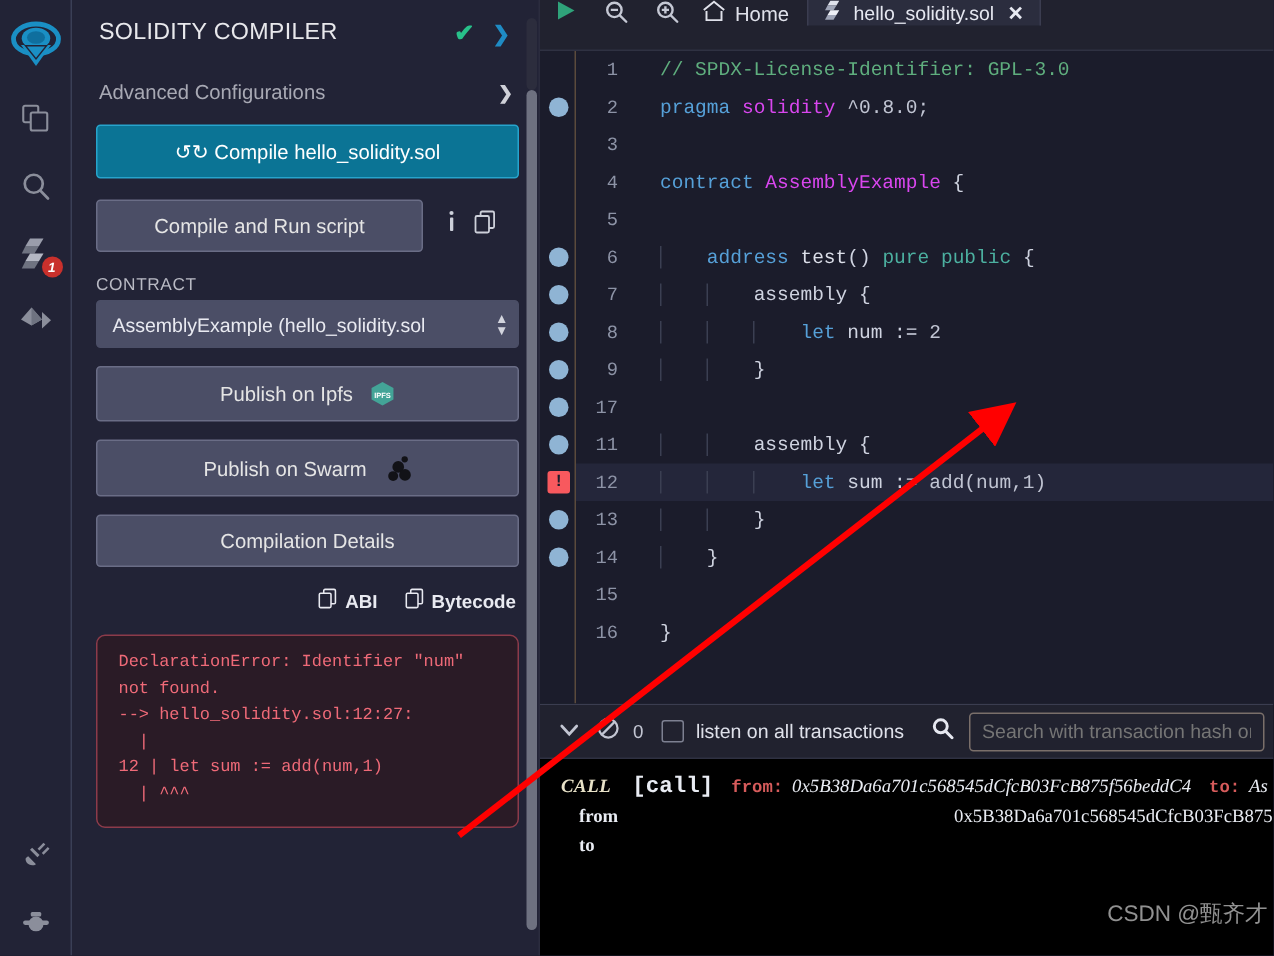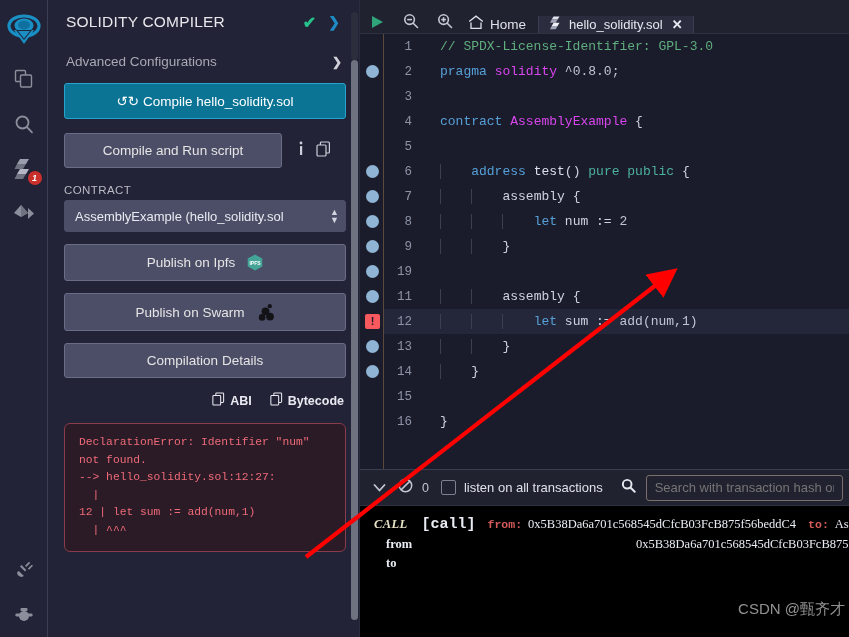--- a/index.html
+++ b/index.html
@@ -145,21 +145,21 @@
   .sb-scrolltrack {
     position: absolute; right: 1px; top: 12px; width: 7px; height: 48px;
     background: #2c2d3d; border-radius: 4px;
   }
 
   
   .right { flex: 1 1 auto; display: flex; flex-direction: column; height: 637px; background: #1b1c2b; min-width: 0; }
 
   .tabbar {
     height: 34px; background: #21222f;
-    display: flex; align-items: flex-end;
+    display: flex; align-items: flex-start;
     border-bottom: 1px solid #2f3142;
     flex: 0 0 34px;
   }
   .tb-btn { display: flex; align-items: center; justify-content: center; width: 34px; color: #b9bcc9; }
   .tb-home { display: flex; align-items: center; gap: 6px; color: #dfe1ea; font-size: 13.5px; padding: 0 12px 0 6px; }
   .tab {
     display: flex; align-items: center; gap: 7px;
     padding: 0 10px 0 11px;
     background: #2b2d3e;
     border-left: 1px solid #3b3d50; border-right: 1px solid #3b3d50;
@@ -213,21 +213,21 @@
     margin-left: 10px; flex: 1 1 auto; height: 26px;
     border: 1px solid #7a6f6a; border-radius: 3px; background: transparent;
     color: #8e8f9b; font-size: 13px; padding: 0 8px; outline: none;
     font-family: "Liberation Sans", sans-serif;
   }
   .term-body { flex: 1 1 auto; background: #000000; position: relative; overflow: hidden; font-family: "Liberation Serif", serif; }
   .tlog-head { display: flex; align-items: baseline; padding: 10px 0 0 14px; font-size: 12.5px; white-space: nowrap; }
   .tlog-call { color: #e8e2c8; font-weight: bold; font-style: italic; font-family: "Liberation Serif", serif; letter-spacing: .4px; }
   .tlog-tag { color: #e9ecf3; font-weight: bold; margin-left: 14px; font-family: "Liberation Mono", monospace; font-size: 15px; }
   .tlog-kw { color: #d65b5b; font-weight: bold; margin-left: 12px; font-family: "Liberation Mono", monospace; font-size: 11.5px; }
-  .tlog-val { color: #e9ecf3; margin-left: 6px; font-family: "Liberation Serif", serif; font-size: 12.5px; }
+  .tlog-val { color: #e9ecf3; margin-left: 6px; font-family: "Liberation Serif", serif; font-size: 12.5px; font-style: italic; }
   .tlog-row { display: flex; padding: 4px 0 0 26px; font-size: 12.5px; }
   .tlog-key { width: 250px; flex: 0 0 250px; color: #e9ecf3; font-weight: bold; font-family: "Liberation Serif", serif; }
   .tlog-row .tlog-v { color: #e9ecf3; white-space: nowrap; font-family: "Liberation Serif", serif; }
   .watermark {
     position: absolute; right: 4px; bottom: 18px;
     color: #c9c9c9; opacity: .72; font-size: 15px;
     font-family: "Liberation Sans", sans-serif;
     pointer-events: none;
   }
 
@@ -488,21 +488,21 @@
       <div class="code-area">
           <div class="cline"><span class="lnum">1</span><span class="ctext"><span class="k-comment">// SPDX-License-Identifier: GPL-3.0</span></span></div>
           <div class="cline"><span class="lnum">2</span><span class="ctext"><span class="k-kw">pragma</span> <span class="k-type">solidity</span> <span class="k-num">^0.8.0;</span></span></div>
           <div class="cline"><span class="lnum">3</span><span class="ctext"></span></div>
           <div class="cline"><span class="lnum">4</span><span class="ctext"><span class="k-kw">contract</span> <span class="k-type">AssemblyExample</span> <span class="k-name">{</span></span></div>
           <div class="cline"><span class="lnum">5</span><span class="ctext"></span></div>
           <div class="cline"><span class="lnum">6</span><span class="ctext">&nbsp;&nbsp;&nbsp;&nbsp;<span class="k-kw">address</span> <span class="k-fn">test</span><span class="k-name">()</span> <span class="k-pure">pure</span> <span class="k-pure">public</span> <span class="k-name">{</span><span class="indent-guide" style="left: 14px;"></span></span></div>
           <div class="cline"><span class="lnum">7</span><span class="ctext">&nbsp;&nbsp;&nbsp;&nbsp;&nbsp;&nbsp;&nbsp;&nbsp;<span class="k-name">assembly {</span><span class="indent-guide" style="left: 14px;"></span><span class="indent-guide" style="left: 45.2px;"></span></span></div>
           <div class="cline"><span class="lnum">8</span><span class="ctext">&nbsp;&nbsp;&nbsp;&nbsp;&nbsp;&nbsp;&nbsp;&nbsp;&nbsp;&nbsp;&nbsp;&nbsp;<span class="k-kw">let</span> <span class="k-name">num</span> <span class="k-name">:=</span> <span class="k-num">2</span><span class="indent-guide" style="left: 14px;"></span><span class="indent-guide" style="left: 45.2px;"></span><span class="indent-guide" style="left: 76.4px;"></span></span></div>
           <div class="cline"><span class="lnum">9</span><span class="ctext">&nbsp;&nbsp;&nbsp;&nbsp;&nbsp;&nbsp;&nbsp;&nbsp;<span class="k-name">}</span><span class="indent-guide" style="left: 14px;"></span><span class="indent-guide" style="left: 45.2px;"></span></span></div>
-          <div class="cline"><span class="lnum">19</span><span class="ctext"></span></div>
+          <div class="cline"><span class="lnum">17</span><span class="ctext"></span></div>
           <div class="cline"><span class="lnum">11</span><span class="ctext">&nbsp;&nbsp;&nbsp;&nbsp;&nbsp;&nbsp;&nbsp;&nbsp;<span class="k-name">assembly {</span><span class="indent-guide" style="left: 14px;"></span><span class="indent-guide" style="left: 45.2px;"></span></span></div>
           <div class="cline hl"><span class="lnum">12</span><span class="ctext">&nbsp;&nbsp;&nbsp;&nbsp;&nbsp;&nbsp;&nbsp;&nbsp;&nbsp;&nbsp;&nbsp;&nbsp;<span class="k-kw">let</span> <span class="k-name">sum</span> <span class="k-name">:=</span> <span class="k-num">add(num,1)</span><span class="indent-guide" style="left: 14px;"></span><span class="indent-guide" style="left: 45.2px;"></span><span class="indent-guide" style="left: 76.4px;"></span></span></div>
           <div class="cline"><span class="lnum">13</span><span class="ctext">&nbsp;&nbsp;&nbsp;&nbsp;&nbsp;&nbsp;&nbsp;&nbsp;<span class="k-name">}</span><span class="indent-guide" style="left: 14px;"></span><span class="indent-guide" style="left: 45.2px;"></span></span></div>
           <div class="cline"><span class="lnum">14</span><span class="ctext">&nbsp;&nbsp;&nbsp;&nbsp;<span class="k-name">}</span><span class="indent-guide" style="left: 14px;"></span></span></div>
           <div class="cline"><span class="lnum">15</span><span class="ctext"></span></div>
           <div class="cline"><span class="lnum">16</span><span class="ctext"><span class="k-name">}</span></span></div>
         </div>
     </div>
 
     <div class="terminal">

